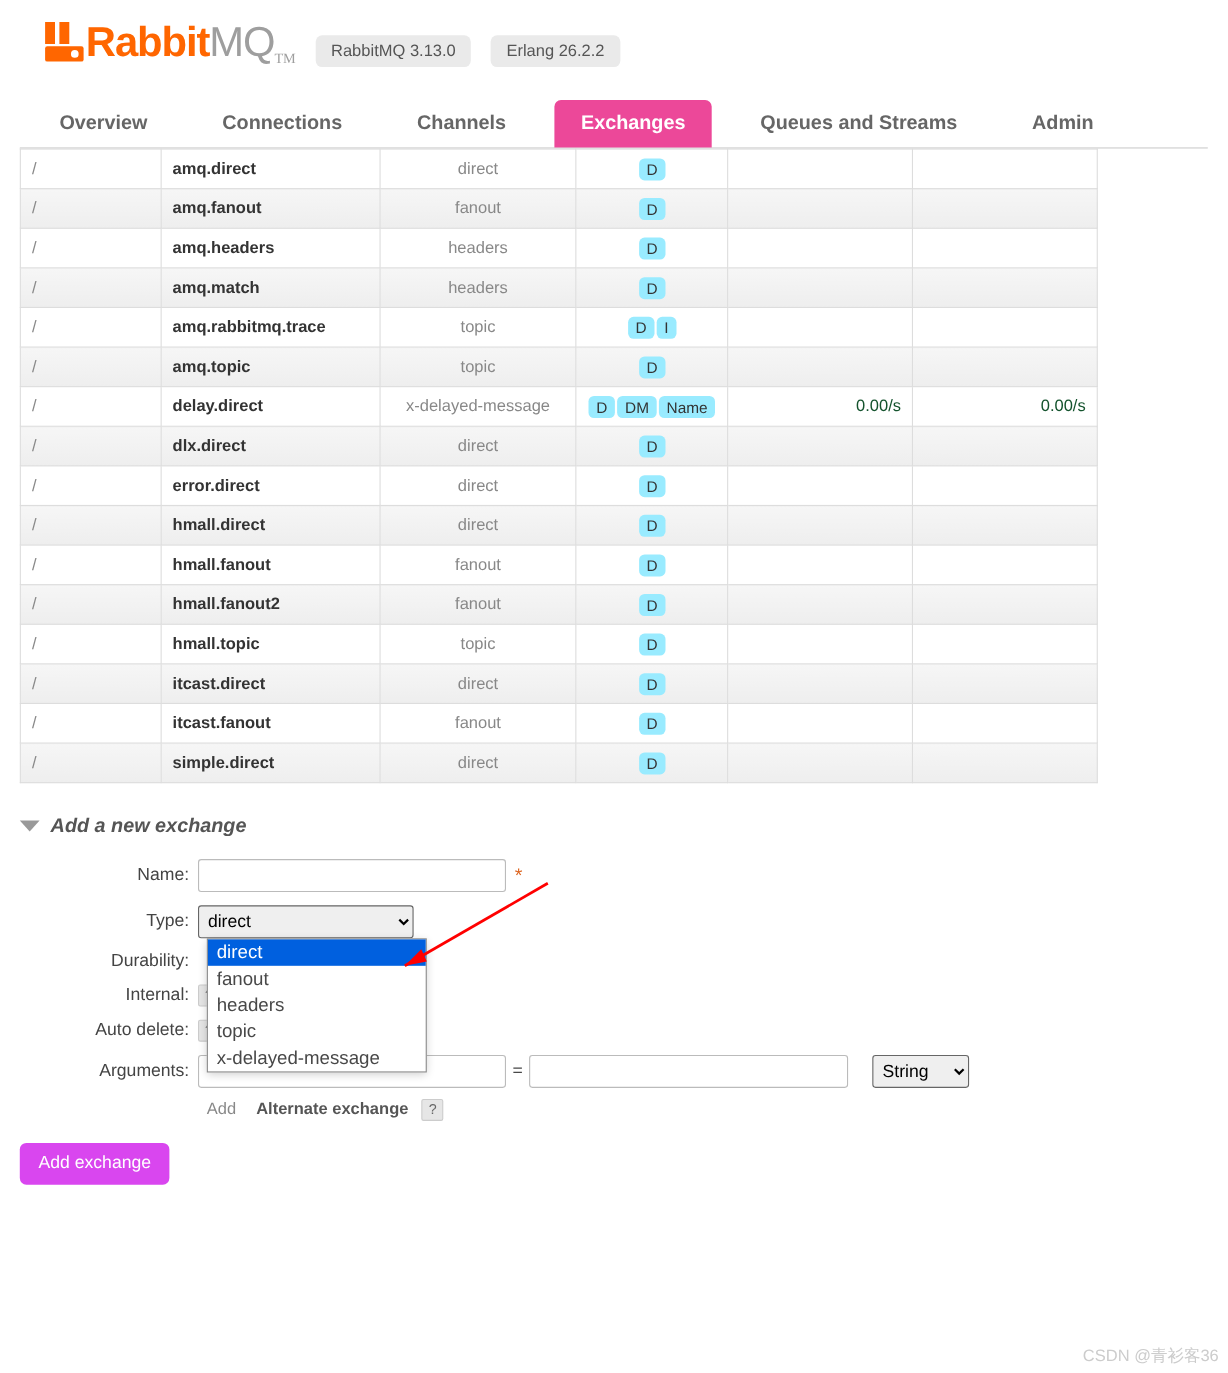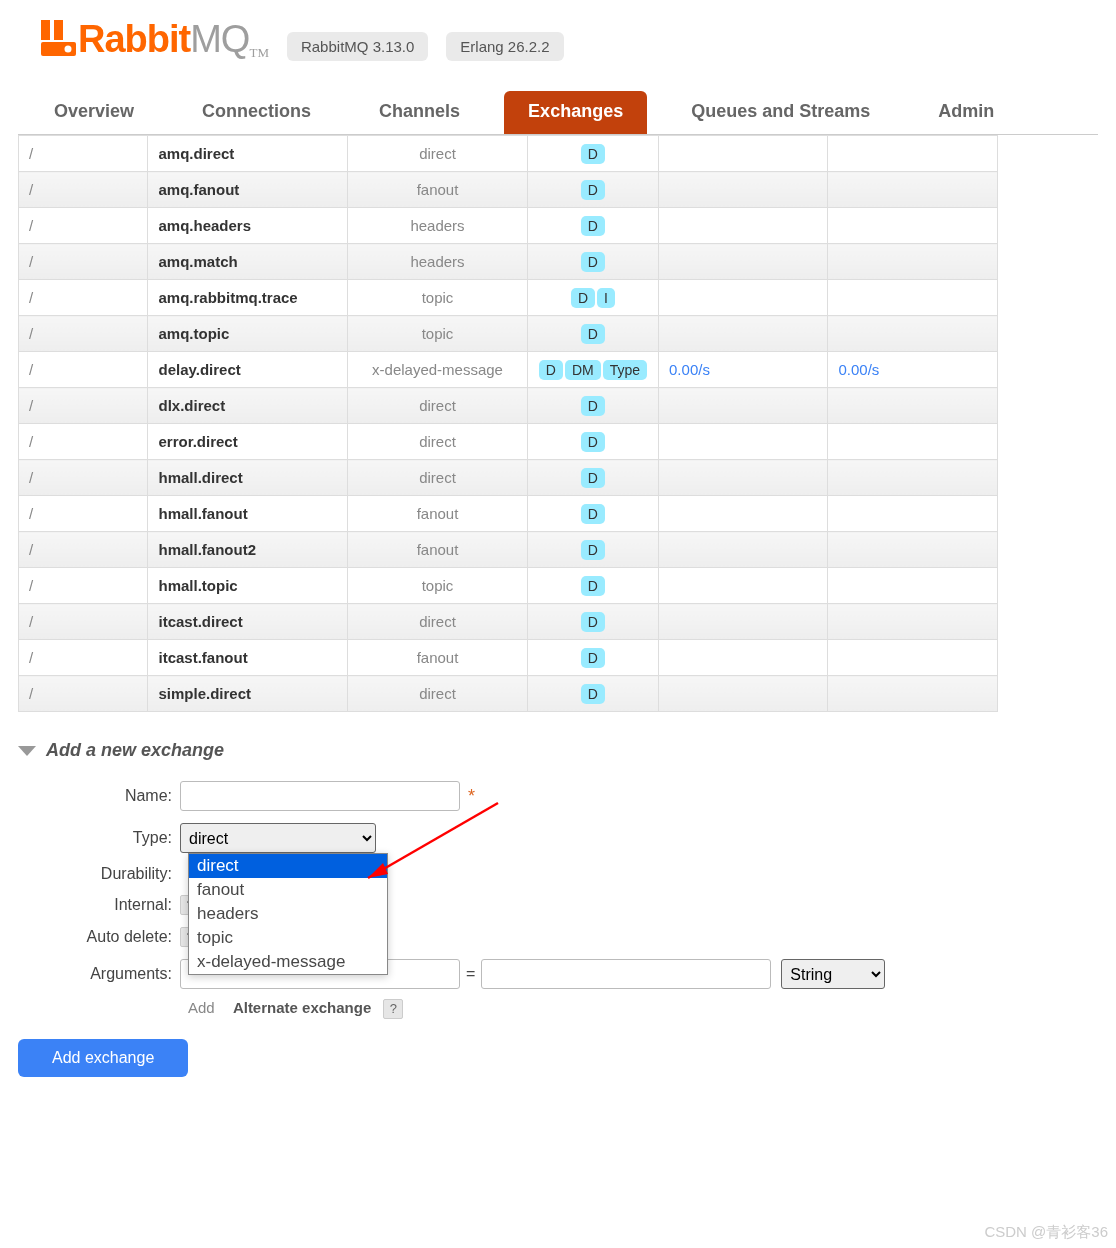--- a/index.html
+++ b/index.html
@@ -26,41 +26,41 @@
   .tabs { display: flex; border-bottom: 1px solid #ccc; margin-bottom: 0; padding-left: 12px; gap: 16px;}
   .tab {
     padding: 10px 24px 12px 24px;
     font-size: 18px;
     font-weight: bold;
     color: #666;
     cursor: pointer;
     border-radius: 6px 6px 0 0;
     margin-right: 4px;
   }
-  .tab.active { background: #c2410c; color: #fff; }
+  .tab.active { background: #ec4899; color: #fff; }
   table.exchanges {
     width: 980px;
     border-collapse: collapse;
     margin-top: 0;
     margin-left: 0;
   }
   table.exchanges td {
     border: 1px solid #ddd;
     padding: 6px 10px;
     font-size: 15px;
     background: #fff;
     height: 36px;
   }
   table.exchanges tr.alt td { background: linear-gradient(#f6f6f6, #eeeeee); }
   td.vhost { width: 130px; color: #888; padding-left: 14px;}
   td.name { width: 200px; font-weight: bold; }
   td.name a { color: #333; text-decoration: none;}
   td.type { width: 180px; text-align: center; color: #888; }
   td.features { width: 130px; text-align: center; white-space: nowrap;}
-  td.rate { width: 170px; text-align: left; padding-right: 10px; color: #3b82f6;}
+  td.rate { width: 170px; text-align: right; padding-right: 10px; color: #14532d;}
   .feat {
     display: inline-block;
     background: #99ebff;
     border-radius: 5px;
     padding: 2px 7px;
     margin: 0 1px;
     font-size: 14px;
     color: #333;
   }
   .section-toggle {
@@ -104,28 +104,28 @@
   .arrow-annot {
     position: absolute;
     width: 150px; height: 90px;
     pointer-events: none;
     left: 335px; top: -25px;
     z-index: 11;
   }
   .args-row .form-input.small { width: 280px; }
   .args-row .eq { margin: 0 6px; font-size: 16px;}
   .args-row .form-input.val { width: 290px; }
-  .args-row .form-select.argtype { width: 104px; margin-left: 10px; }
+  .args-row .form-select.argtype { width: 88px; margin-left: 22px; }
   .hint-row { margin-left: 170px; margin-top: -2px; margin-bottom: 20px; font-size: 15px;}
   .hint-row .add { color: #888; margin-right: 14px;}
   .hint-row .alt { font-weight: bold; color: #555; margin-right: 8px;}
   .submit-btn {
-    background: #3b82f6; color: #fff;
+    background: #d946ef; color: #fff;
     border: none; border-radius: 6px;
-    padding: 10px 34px; font-size: 16px;
+    padding: 10px 17px; font-size: 16px;
     cursor: pointer;
   }
   .watermark {
     position: fixed; right: 8px; bottom: 6px;
     color: #ccc; font-size: 15px; font-family: sans-serif;
     pointer-events: none;
   }
 </style>
 </head>
 <body>
@@ -204,21 +204,21 @@
         <td class="name"><a href="#">amq.topic</a></td>
         <td class="type">topic</td>
         <td class="features"><span class="feat">D</span></td>
         <td class="rate"></td>
         <td class="rate"></td>
       </tr>
       <tr>
         <td class="vhost">/</td>
         <td class="name"><a href="#">delay.direct</a></td>
         <td class="type">x-delayed-message</td>
-        <td class="features"><span class="feat">D</span><span class="feat">DM</span><span class="feat">Type</span></td>
+        <td class="features"><span class="feat">D</span><span class="feat">DM</span><span class="feat">Name</span></td>
         <td class="rate">0.00/s</td>
         <td class="rate">0.00/s</td>
       </tr>
       <tr class="alt">
         <td class="vhost">/</td>
         <td class="name"><a href="#">dlx.direct</a></td>
         <td class="type">direct</td>
         <td class="features"><span class="feat">D</span></td>
         <td class="rate"></td>
         <td class="rate"></td>

